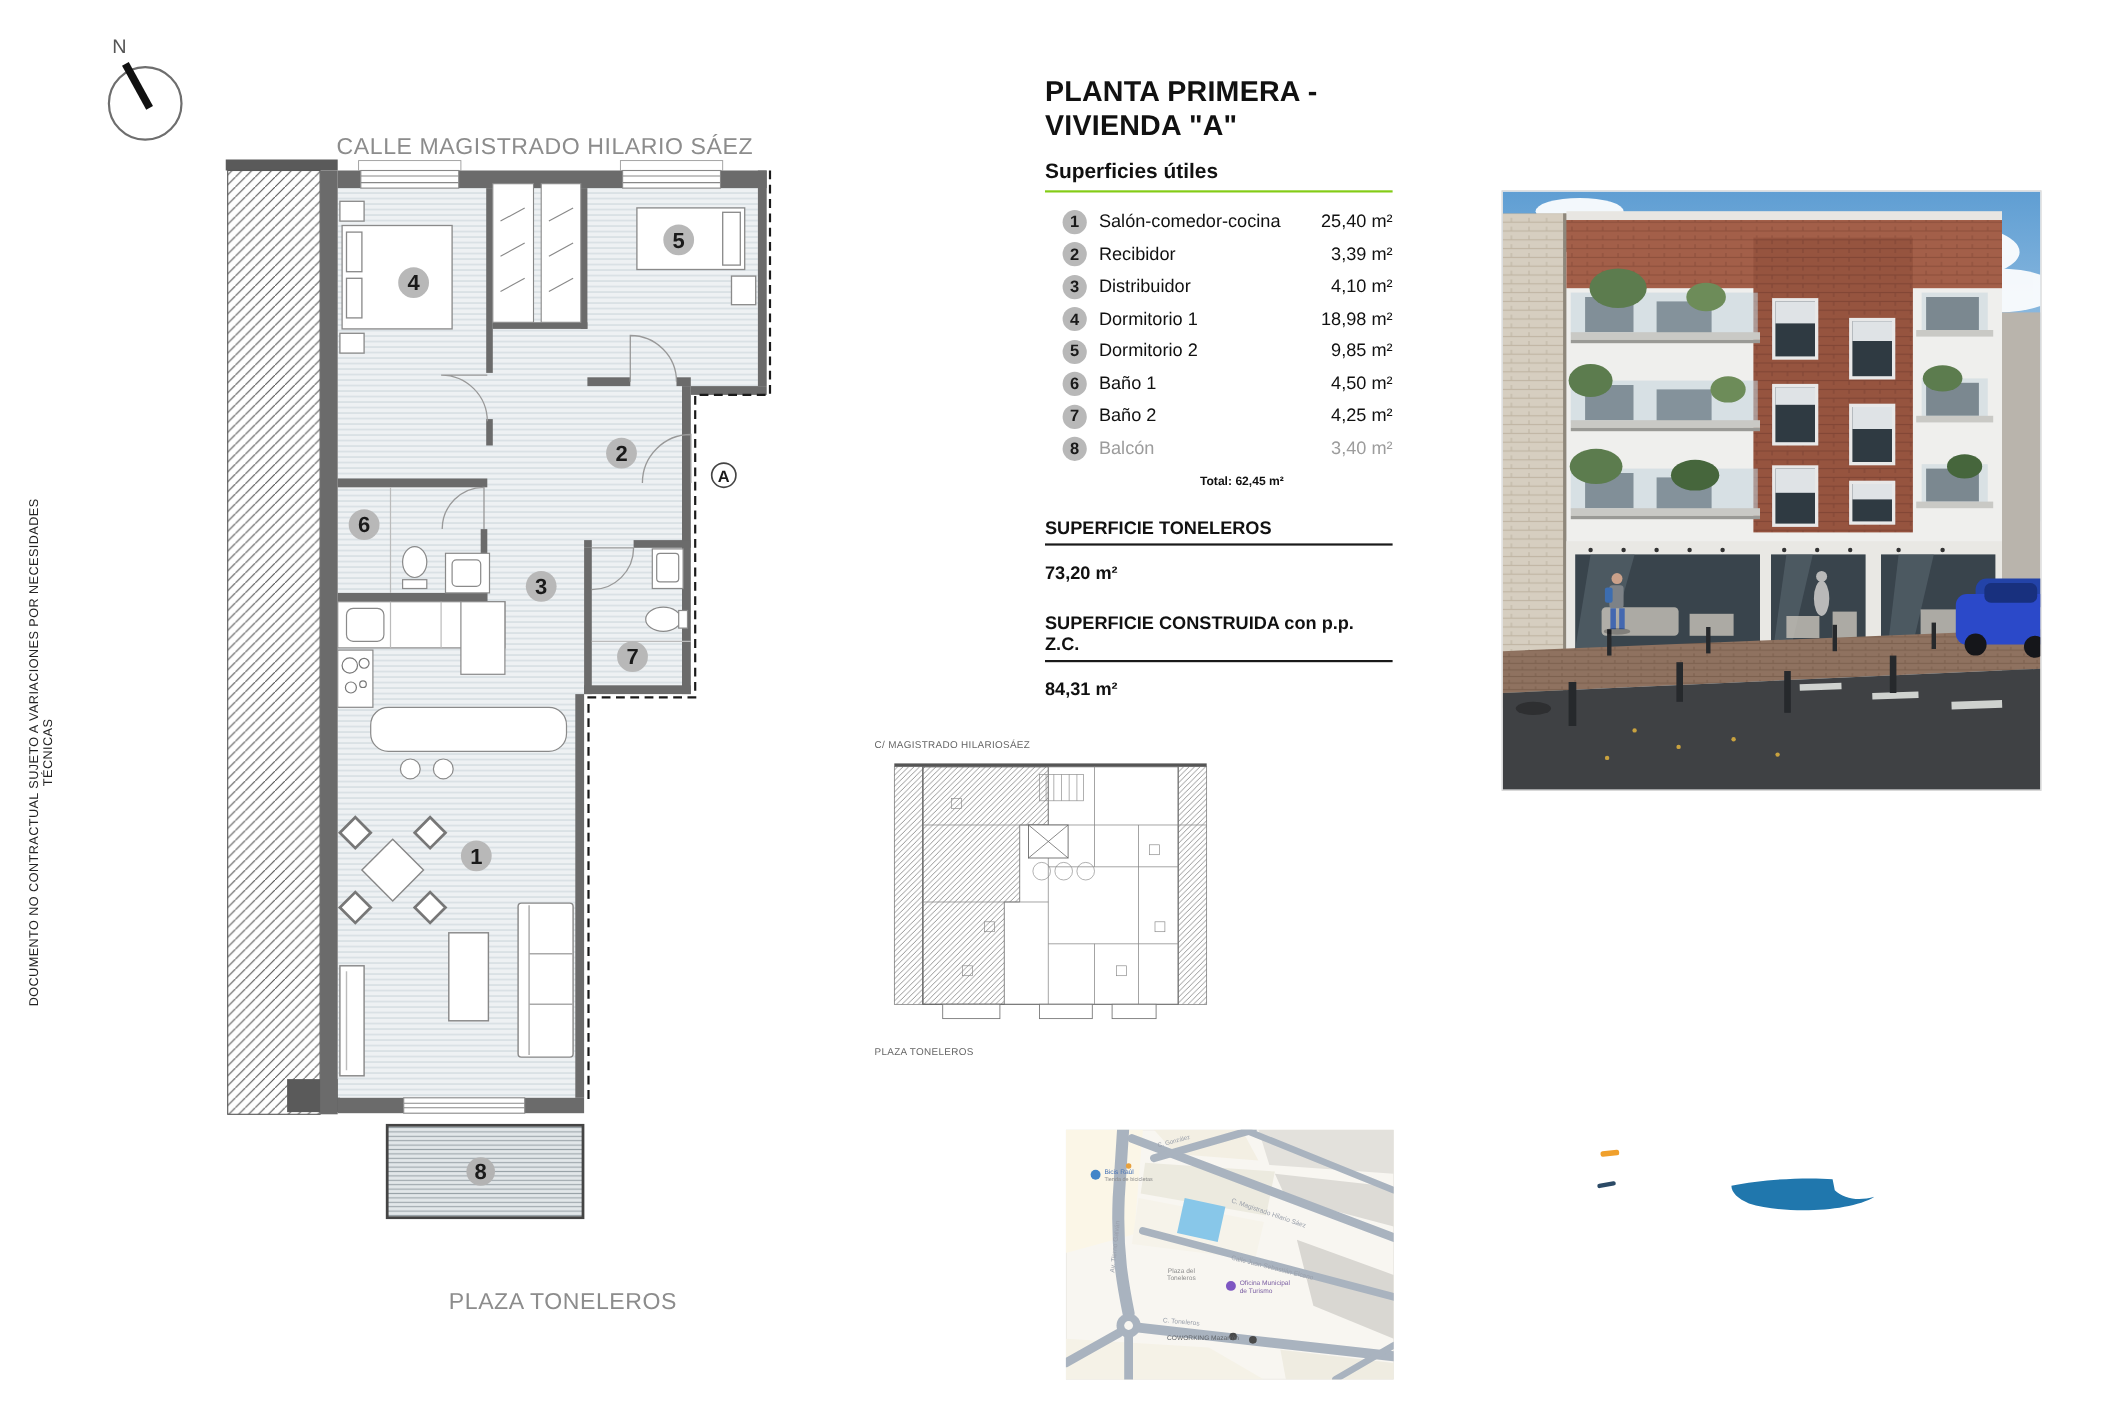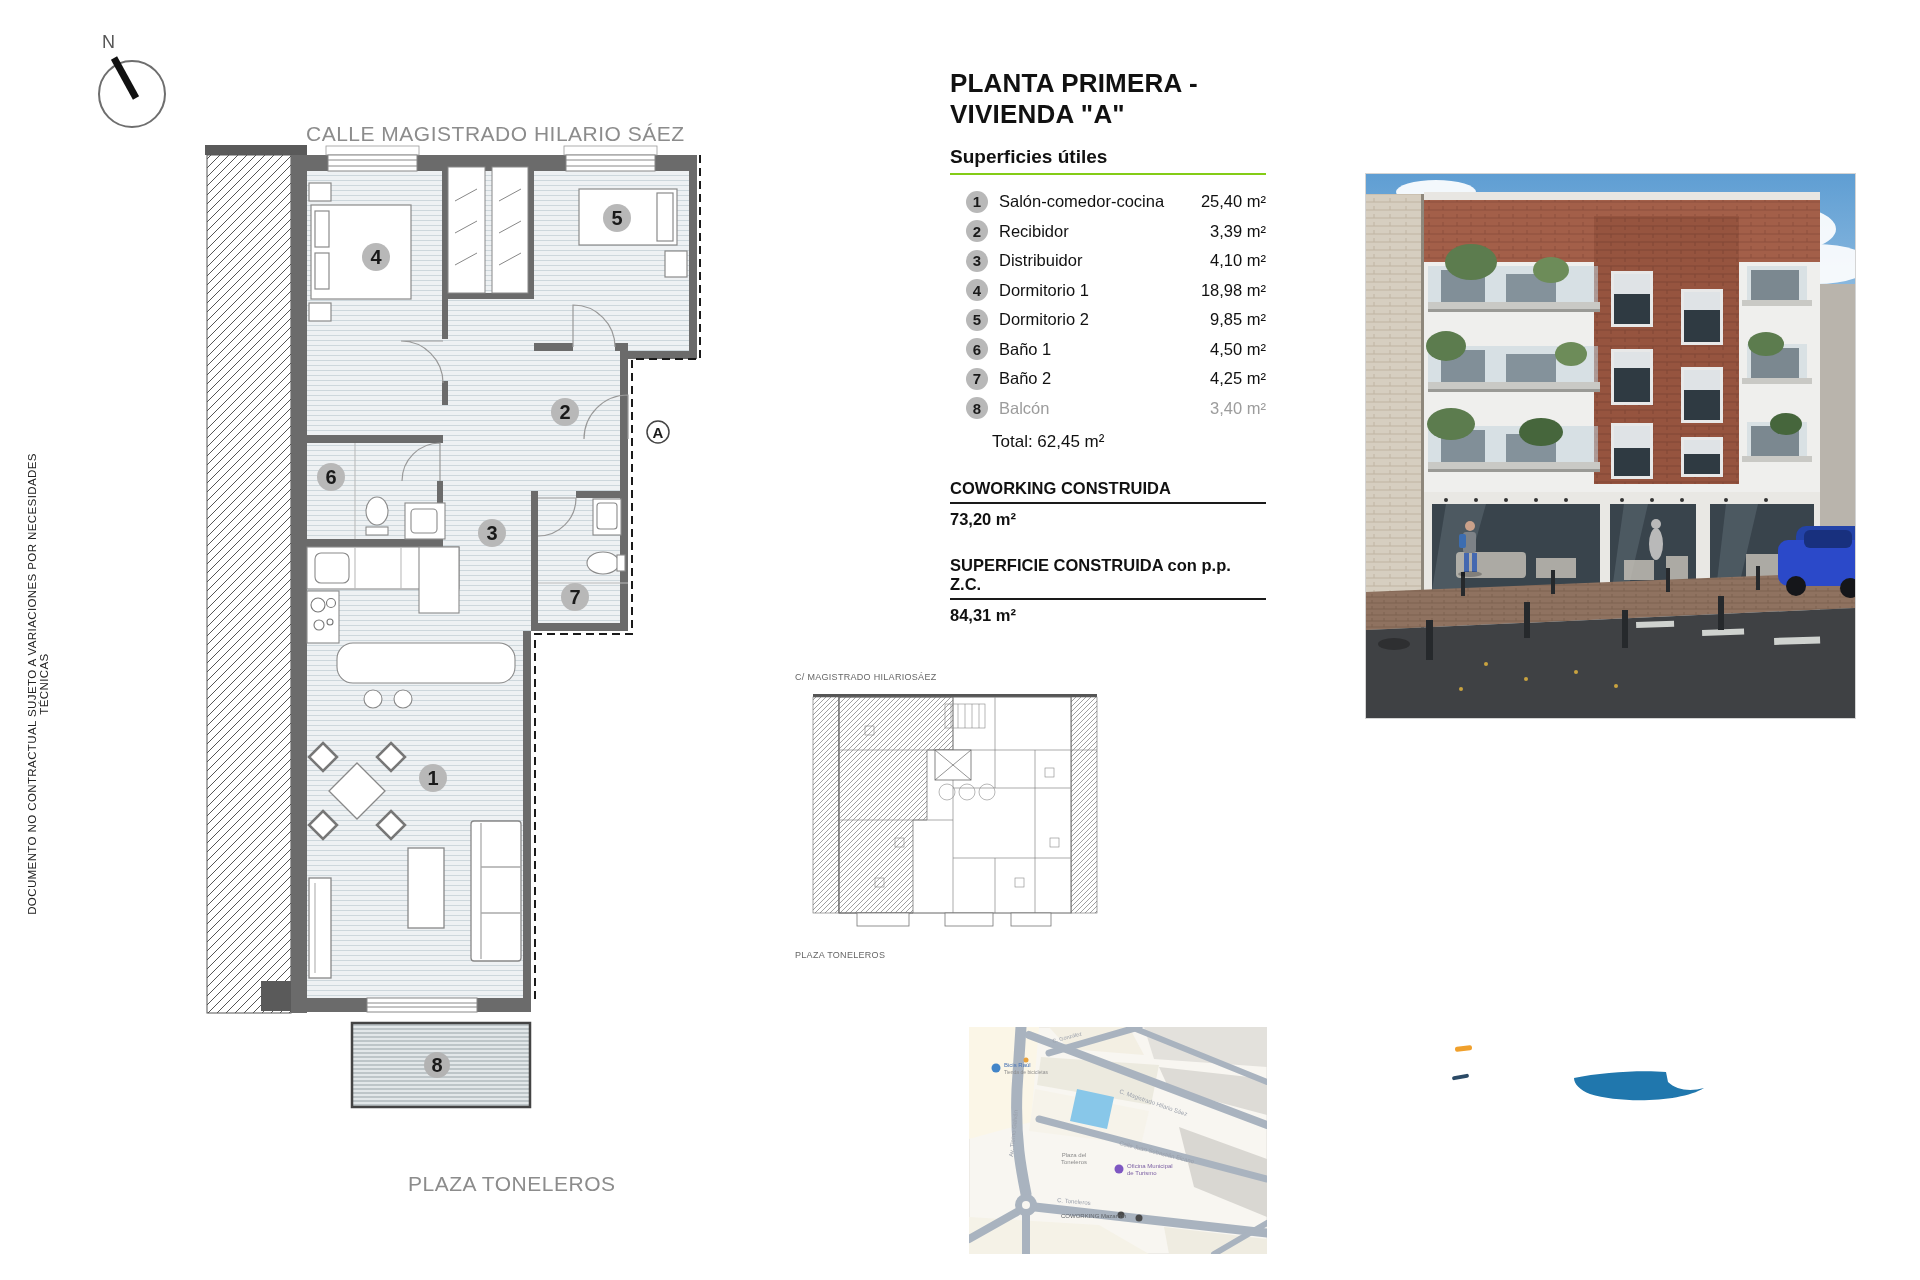--- a/index.html
+++ b/index.html
@@ -15,24 +15,24 @@
   .panel{position:absolute;left:950px;top:68px;width:316px;}
   .panel-title{font-size:26px;font-weight:bold;letter-spacing:.2px;margin:0 0 16px 0;}
   .surf-heading{font-size:19px;font-weight:bold;border-bottom:2px solid #84cc16;padding-bottom:5px;margin:0 0 12px 0;}
   .rows{padding-left:16px;}
   .row{display:flex;align-items:center;height:29.5px;font-size:16.5px;}
   .row .num{flex:0 0 auto;width:22px;height:22px;border-radius:50%;background:#b8b8b8;color:#1a1a1a;
             font-size:15px;font-weight:bold;display:flex;align-items:center;justify-content:center;margin-right:11px;}
   .row .lbl{flex:1;}
   .row .val{text-align:right;white-space:nowrap;}
   .row.muted .lbl,.row.muted .val{color:#9c9c9c;}
-  .total{margin-top:9px;padding-left:42px;font-size:17px;font-weight:normal;}
+  .total{margin-top:9px;padding-left:42px;font-size:11px;font-weight:bold;text-align:center;}
   .constr{margin-top:27px;}
   .constr .clabel{font-size:16.5px;font-weight:bold;border-bottom:2px solid #1a1a1a;padding-bottom:4px;}
-  .constr .cvalue{font-size:16.5px;font-weight:bold;padding-top:6px;}
+  .constr .cvalue{font-size:16.5px;font-weight:bold;padding-top:16px;}
   
   .photo-wrap{position:absolute;left:1366px;top:174px;width:489px;height:544px;outline:1px solid #d4d4d4;}
   
   .miniplan{position:absolute;left:795px;top:660px;width:320px;text-align:left;margin-top:12px;}
   .miniplan .mlabel{font-size:9px;color:#666;letter-spacing:.3px;}
   
   .logo-dash{position:absolute;border-radius:2px;}
   .swoosh{position:absolute;left:1572px;top:1070px;}
 </style>
 </head>
@@ -265,21 +265,21 @@
         <span class="val">4,25 m²</span>
       </div>
       <div class="row muted">
         <span class="num">8</span>
         <span class="lbl">Balcón</span>
         <span class="val">3,40 m²</span>
       </div>
     </div>
     <div class="total">Total: 62,45 m²</div>
     <div class="constr">
-      <div class="clabel">COWORKING CONSTRUIDA</div>
+      <div class="clabel">SUPERFICIE TONELEROS</div>
       <div class="cvalue">73,20 m²</div>
     </div>
     <div class="constr">
       <div class="clabel">SUPERFICIE CONSTRUIDA  con p.p. Z.C.</div>
       <div class="cvalue">84,31 m²</div>
     </div>
   </div>
 
   <div class="photo-wrap">
   <svg width="489" height="544" viewBox="0 0 489 544">

